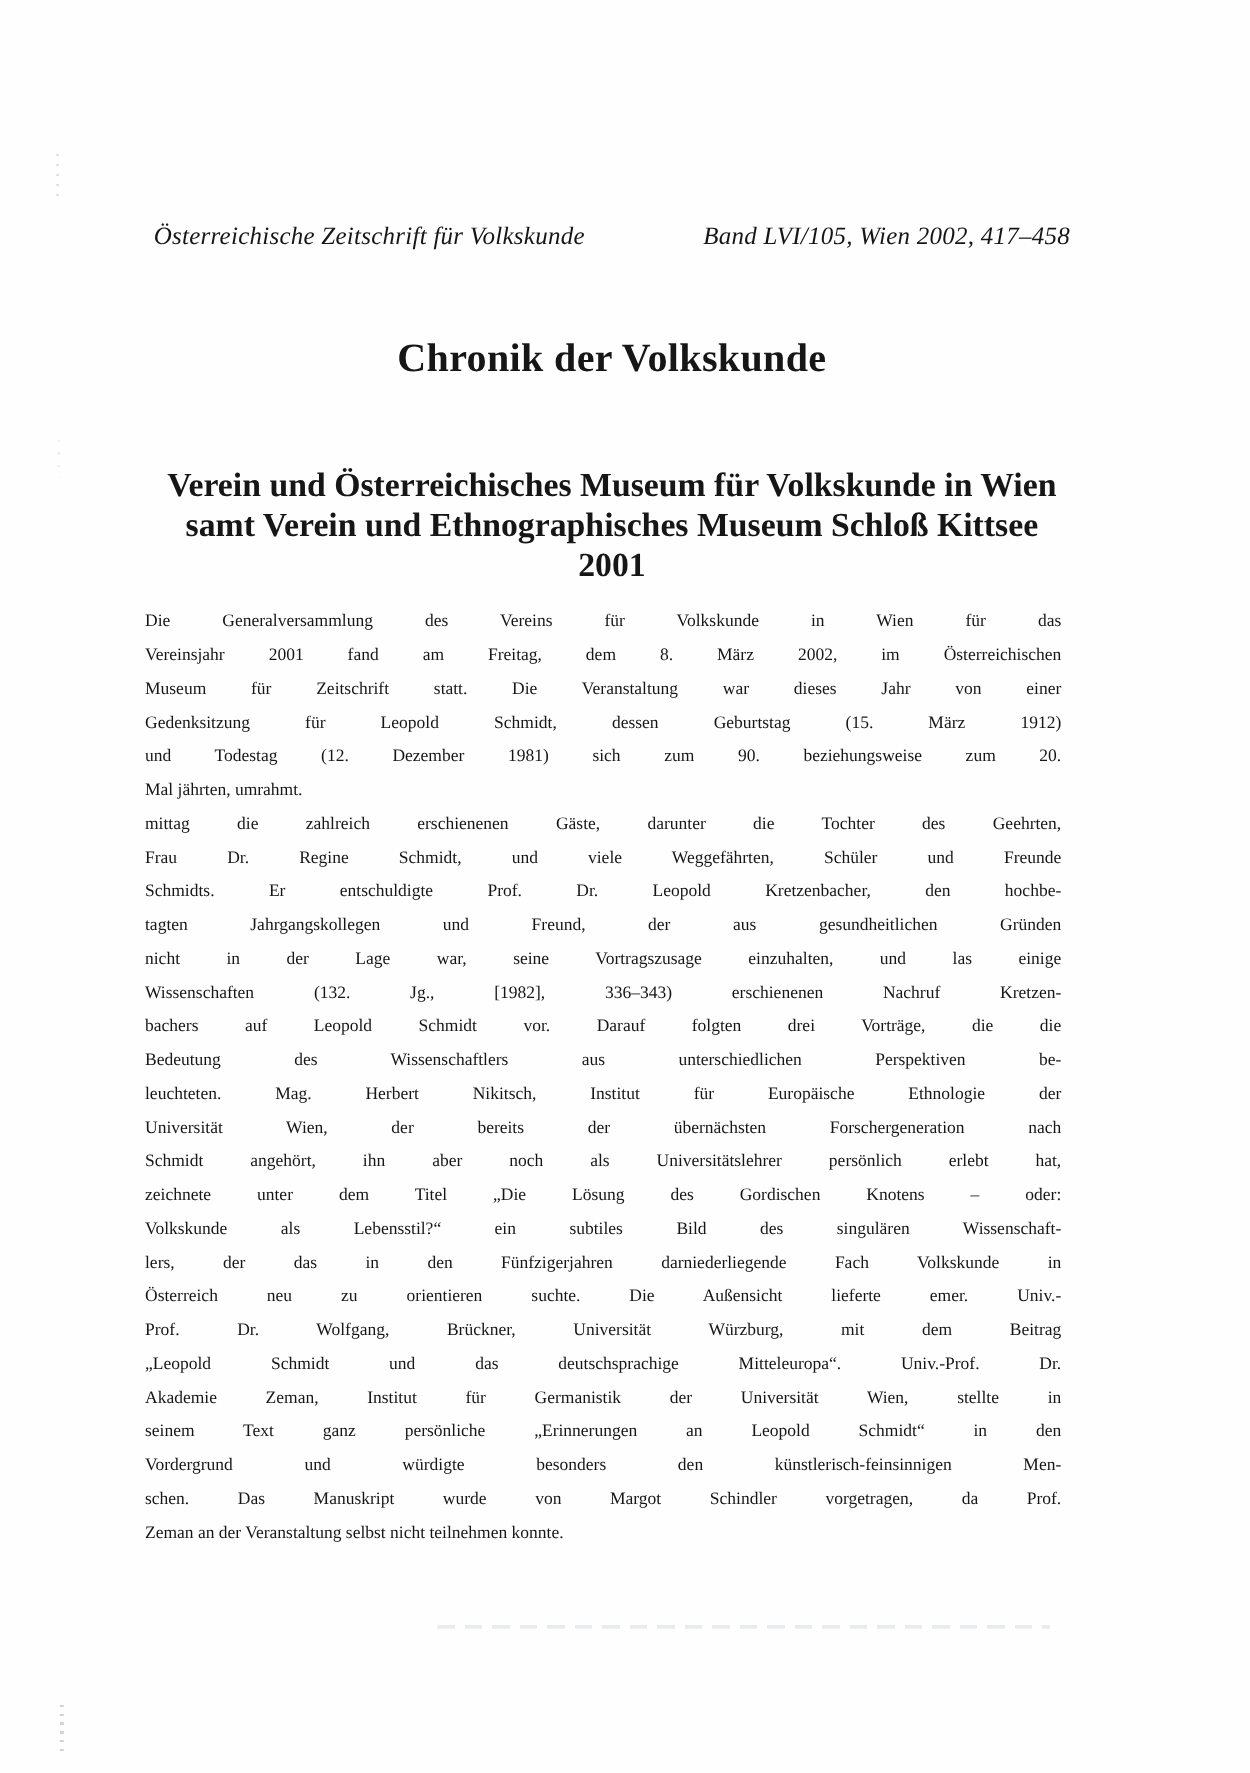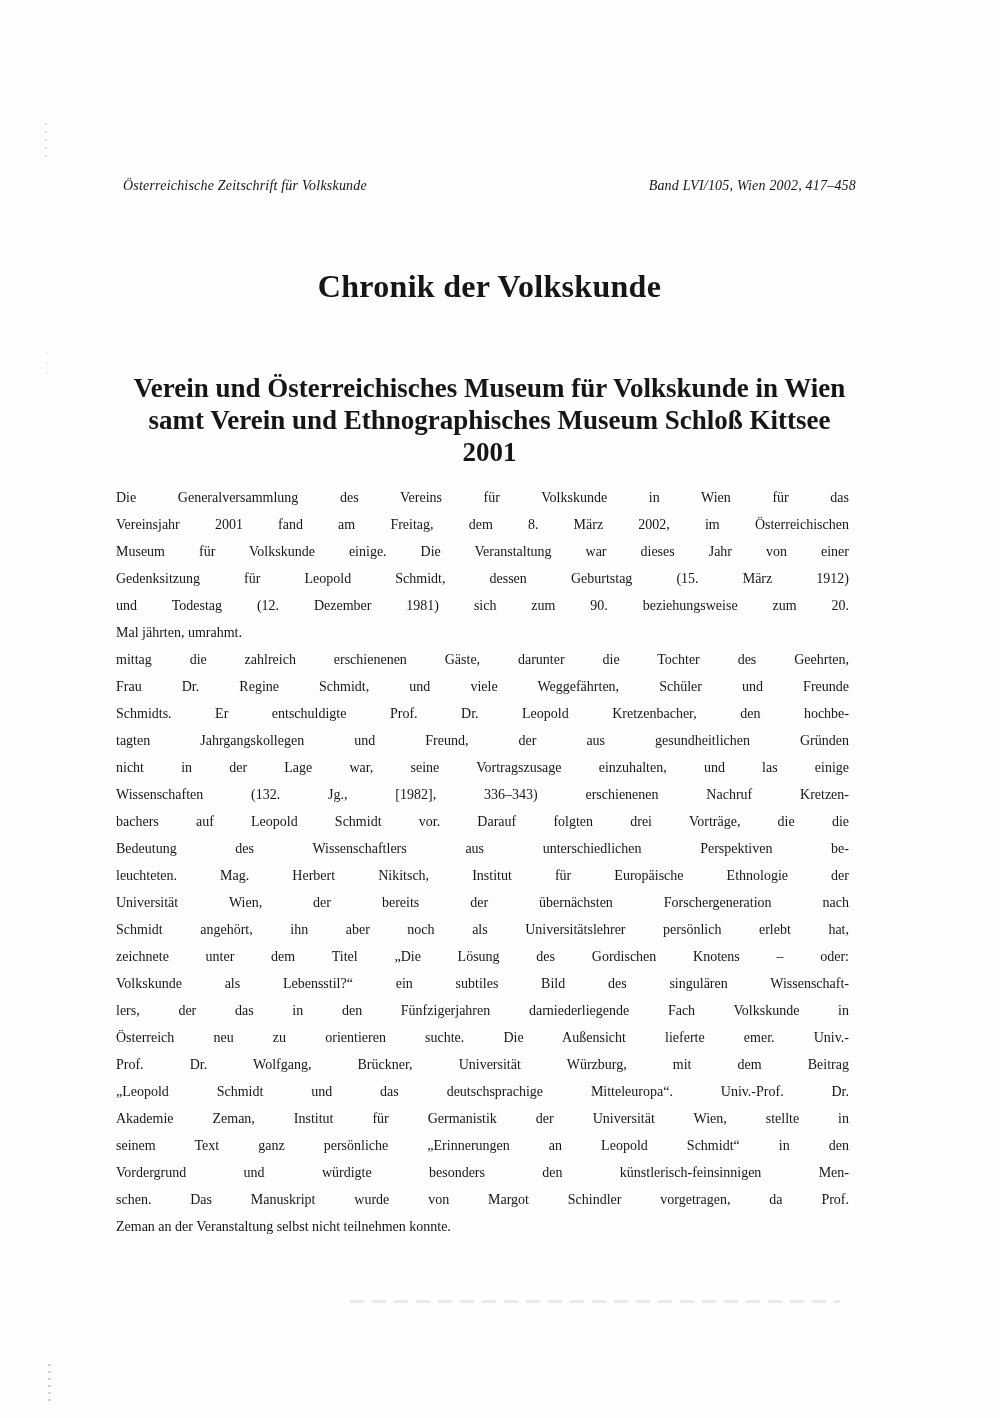--- a/index.html
+++ b/index.html
@@ -17,21 +17,21 @@
     color: #161616;
   }
   .running-head {
     position: absolute;
     top: 178px;
     left: 123px;
     width: 733px;
     display: flex;
     justify-content: space-between;
     font-style: italic;
-    font-size: 14px;
+    font-size: 20px;
     letter-spacing: 0.2px;
     white-space: nowrap;
   }
   .article-title {
     position: absolute;
     top: 268px;
     left: 123px;
     width: 733px;
     text-align: center;
     font-weight: bold;
@@ -112,21 +112,21 @@
 
   <div class="section-title">
       <div class="subtitle-line">Verein und Österreichisches Museum für Volkskunde in Wien</div>
       <div class="subtitle-line">samt Verein und Ethnographisches Museum Schloß Kittsee</div>
       <div class="subtitle-line">2001</div>
     </div>
 
   <div class="body-text">
       <div class="body-line">Die Generalversammlung des Vereins für Volkskunde in Wien für das</div>
       <div class="body-line">Vereinsjahr 2001 fand am Freitag, dem 8. März 2002, im Österreichischen</div>
-      <div class="body-line">Museum für Volkskunde einige. Die Veranstaltung war dieses Jahr von einer</div>
+      <div class="body-line">Museum für Zeitschrift statt. Die Veranstaltung war dieses Jahr von einer</div>
       <div class="body-line">Gedenksitzung für Leopold Schmidt, dessen Geburtstag (15. März 1912)</div>
       <div class="body-line">und Todestag (12. Dezember 1981) sich zum 90. beziehungsweise zum 20.</div>
       <div class="body-line para-end">Mal jährten, umrahmt.</div>
       <div class="body-line">mittag die zahlreich erschienenen Gäste, darunter die Tochter des Geehrten,</div>
       <div class="body-line">Frau Dr. Regine Schmidt, und viele Weggefährten, Schüler und Freunde</div>
       <div class="body-line">Schmidts. Er entschuldigte Prof. Dr. Leopold Kretzenbacher, den hochbe-</div>
       <div class="body-line">tagten Jahrgangskollegen und Freund, der aus gesundheitlichen Gründen</div>
       <div class="body-line">nicht in der Lage war, seine Vortragszusage einzuhalten, und las einige</div>
       <div class="body-line">Wissenschaften (132. Jg., [1982], 336–343) erschienenen Nachruf Kretzen-</div>
       <div class="body-line">bachers auf Leopold Schmidt vor. Darauf folgten drei Vorträge, die die</div>

